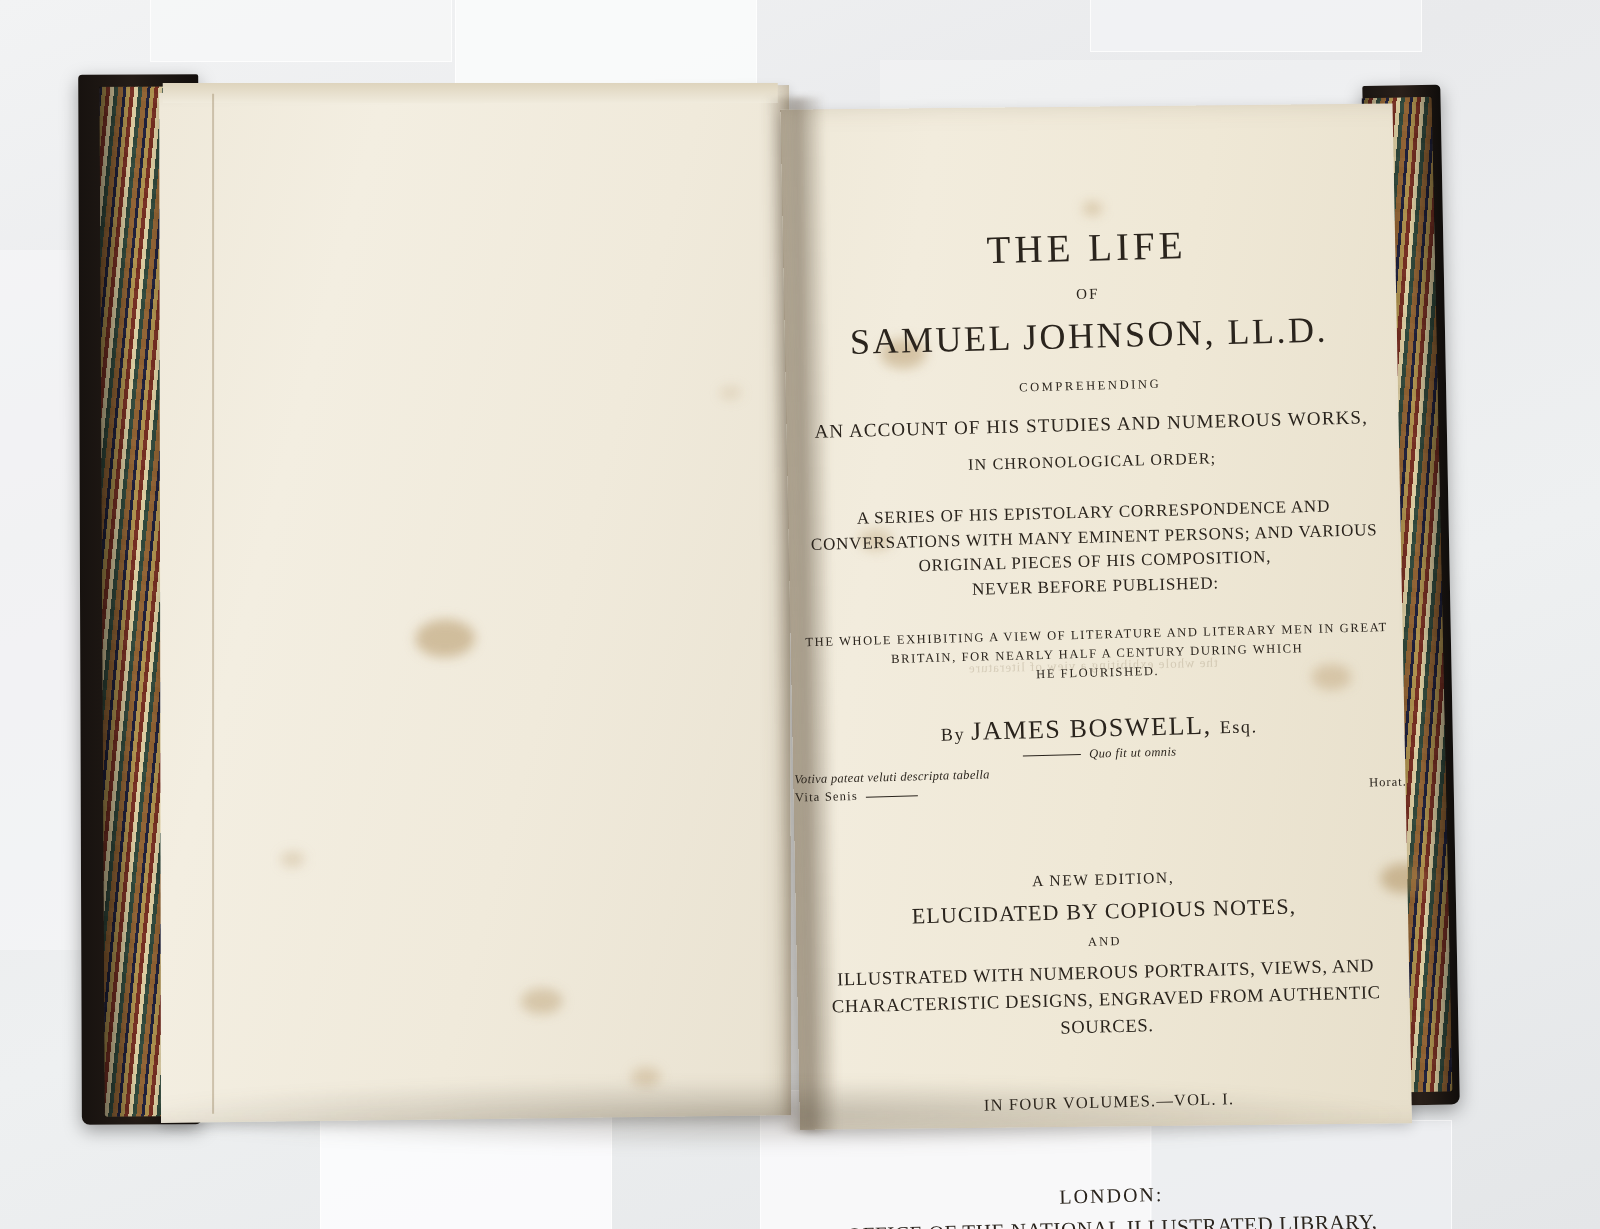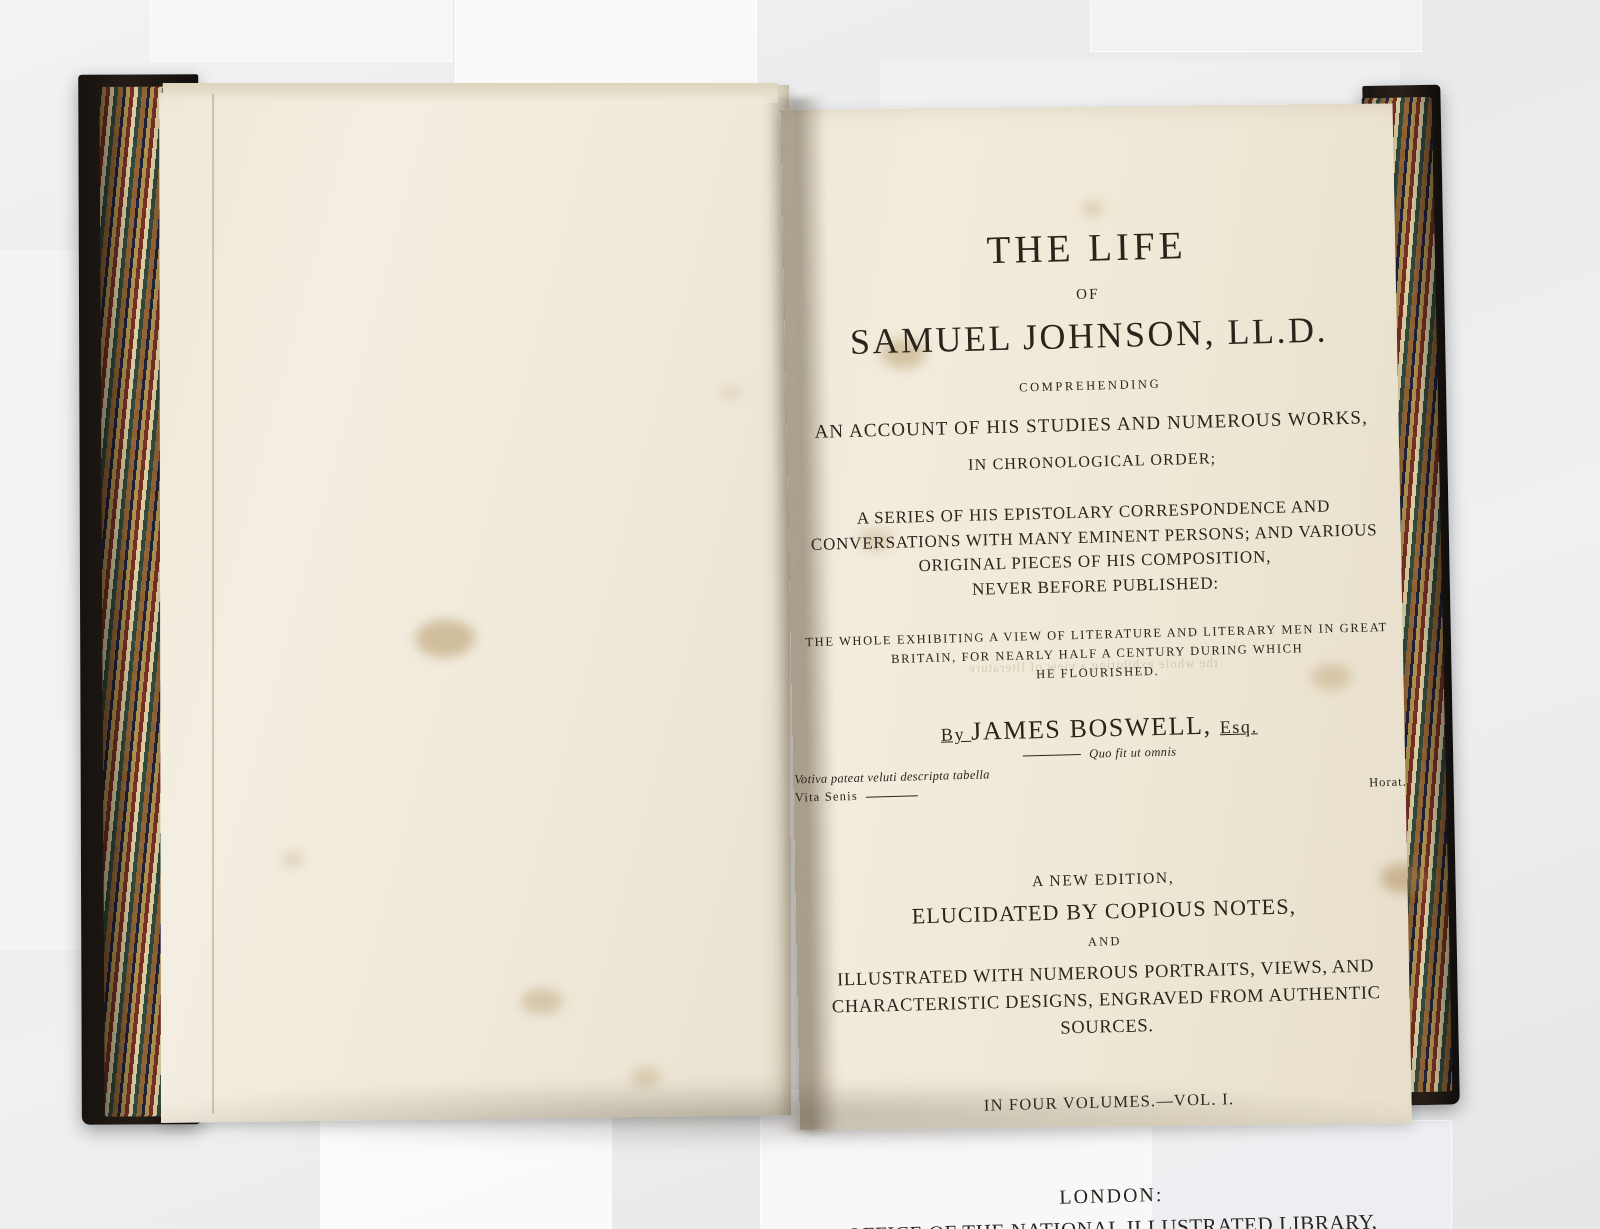--- a/index.html
+++ b/index.html
@@ -190,21 +190,21 @@
     margin-top: 26px;
     font-size: 12.5px;
     line-height: 1.55;
     letter-spacing: 1.6px;
   }
   .tl-author {
     margin-top: 30px;
     font-size: 26px;
     letter-spacing: 1.6px;
   }
-  .tl-author .small { font-size: 18px; text-decoration: underline; }
+  .tl-author .small { font-size: 18px; }
 
   .epigraph {
     margin: 22px auto 0 auto;
     width: 330px;
     font-size: 12.5px;
     line-height: 1.45;
     text-align: left;
     position: relative;
   }
   .epi-l1 { text-align: center; font-style: italic; letter-spacing: 0.4px; }

